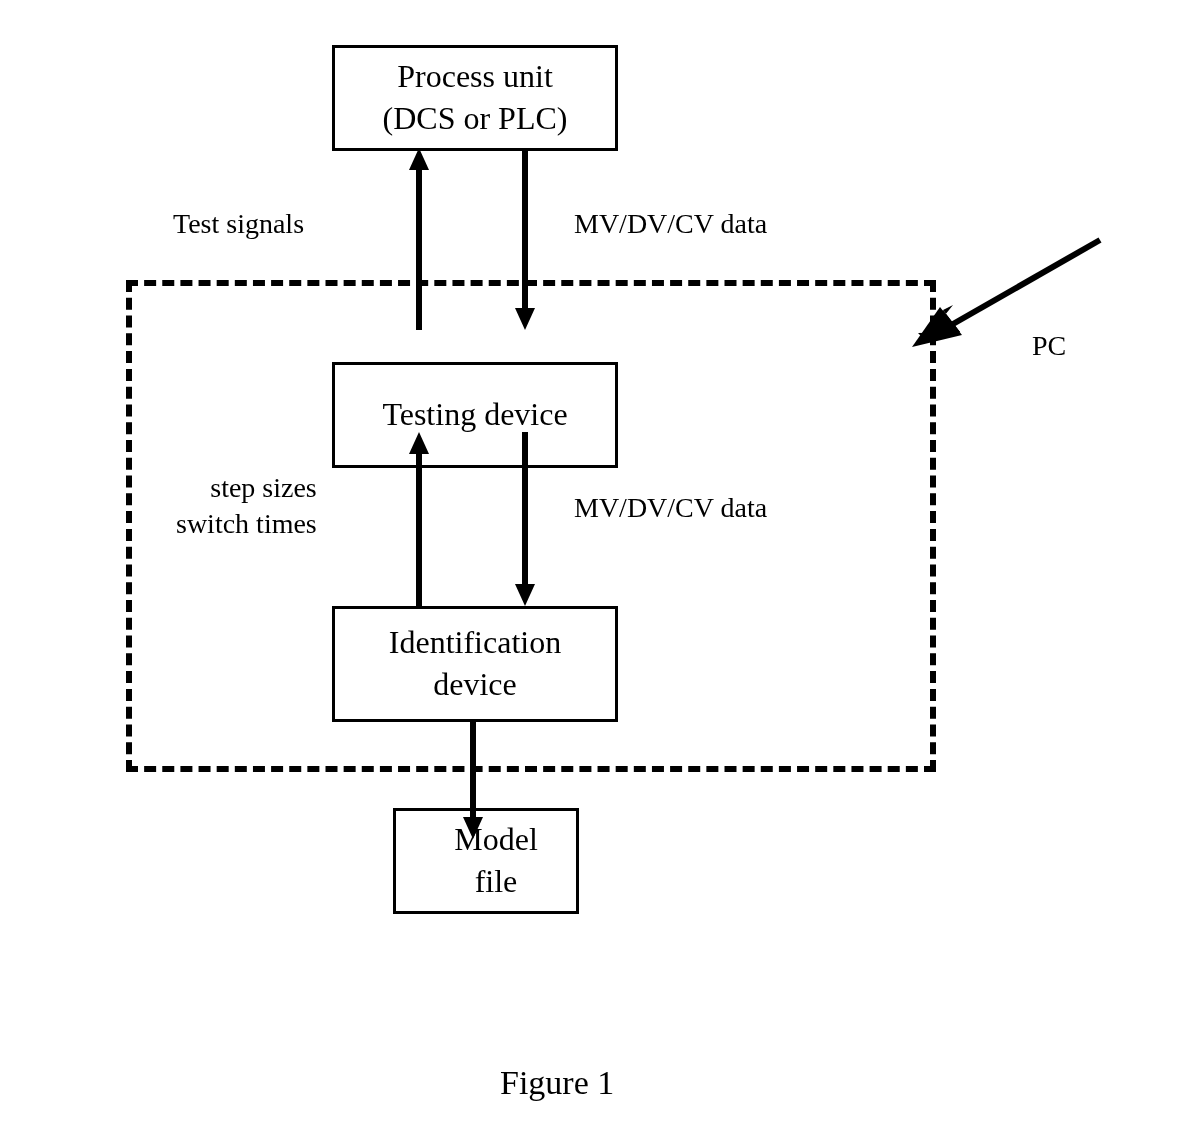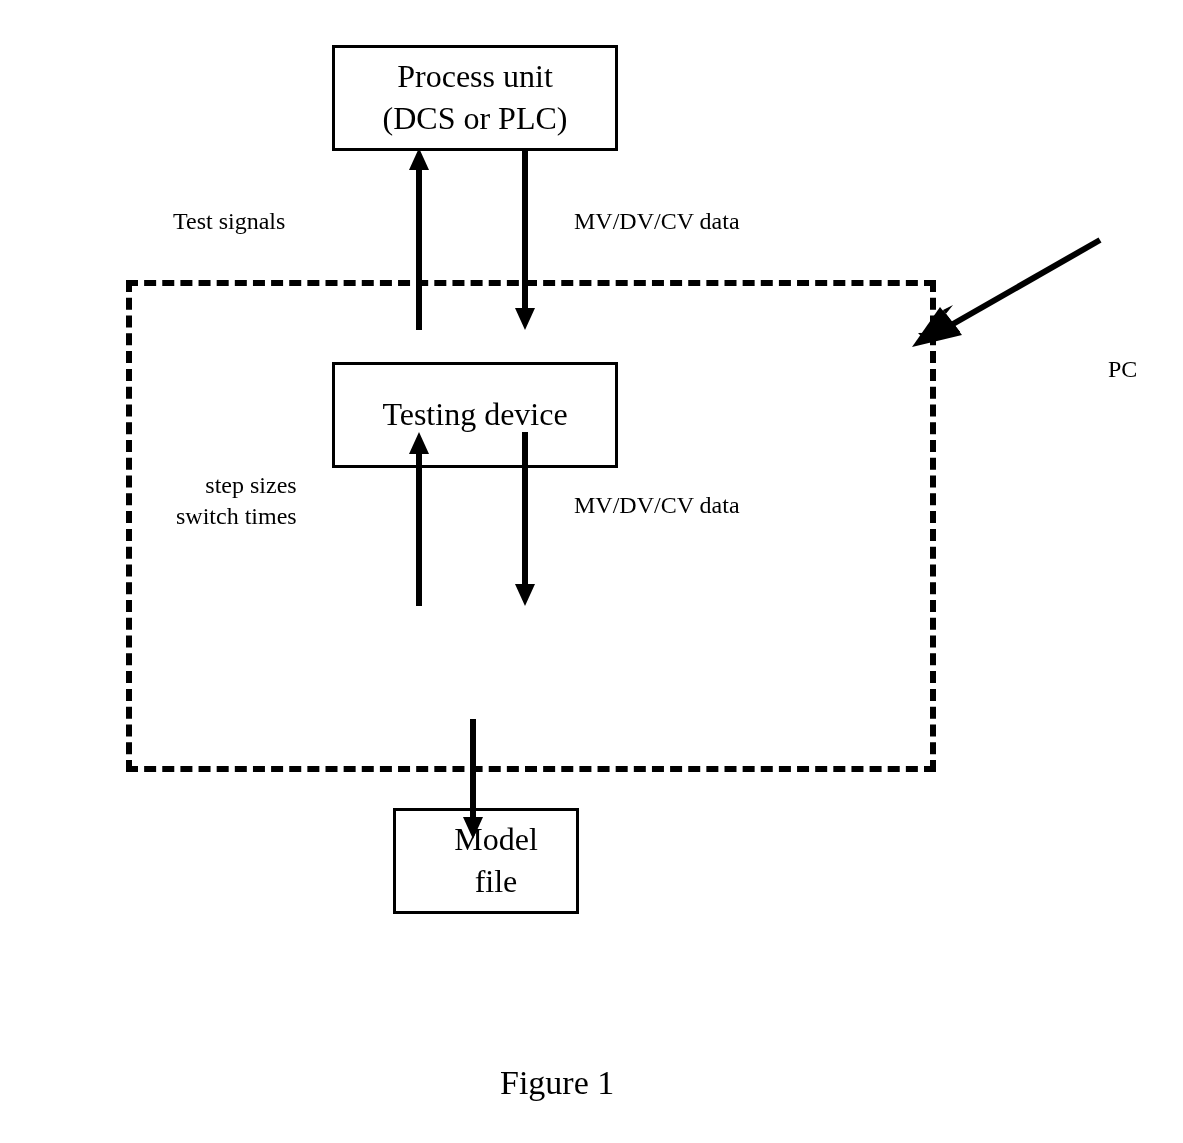--- a/index.html
+++ b/index.html
@@ -23,21 +23,21 @@
       text-align: center;
       font-size: 32px;
       line-height: 1.3;
     }
     .dashed-container {
       position: absolute;
       border: 6px dashed black;
     }
     .label {
       position: absolute;
-      font-size: 24px;
+      font-size: 28px;
       line-height: 1.3;
       white-space: nowrap;
     }
     .arrow-line {
       position: absolute;
       background: black;
     }
     .arrow-head {
       position: absolute;
       width: 0;
@@ -70,20 +70,24 @@
     <span style="white-space:pre-line;">Process unit
 (DCS or PLC)</span>
   </div>
 
   <div class="dashed-container" style="left:126px; top:280px; width:798px; height:480px;"></div>
 
   <div class="box" style="left:332px; top:330px; width:280px; height:100px;margin-top:32px;">
     <span>Testing device</span>
   </div>
 
+  <div class="box" style="left:332px; top:606px; width:280px; height:110px;">
+    <span style="white-space:pre-line;">Identification
+device</span>
+  </div>
 
   <div class="box" style="left:393px; top:808px; width:160px; height:100px;padding-left:20px;">
     <span style="white-space:pre-line;">Model
 file</span>
   </div>
 
   <div class="arrow-line" style="left:416px; top:168px; width:6px; height:162px;"></div>
   <div class="arrow-head up" style="left:409px; top:148px;"></div>
 
   <div class="arrow-line" style="left:522px; top:148px; width:6px; height:162px;"></div>
@@ -108,17 +112,17 @@
   <svg class="diag-arrow" style="left:880px; top:225px; width:230px; height:140px;">
     <line x1="220" y1="15" x2="45" y2="115" stroke="black" stroke-width="6"></line>
     <polygon points="45,115 63,85 80,107" fill="black"></polygon>
     <polygon points="45,115 38,108 80,107 63,85 73,80" fill="black"></polygon>
   </svg>
 
   <svg class="diag-arrow" style="left:880px; top:225px; width:230px; height:140px; z-index:2;">
     <polygon points="32,122 60,82 82,110" fill="black"></polygon>
   </svg>
 
-  <div class="label" style="left:1108px; top:328px;margin-top:26px;">PC</div>
+  <div class="label" style="left:1032px; top:328px;">PC</div>
 
   <div class="figure-caption" style="left:500px; top:1040px;margin-top:24px;">Figure 1</div>
 
 </div>
 
 </body></html>

